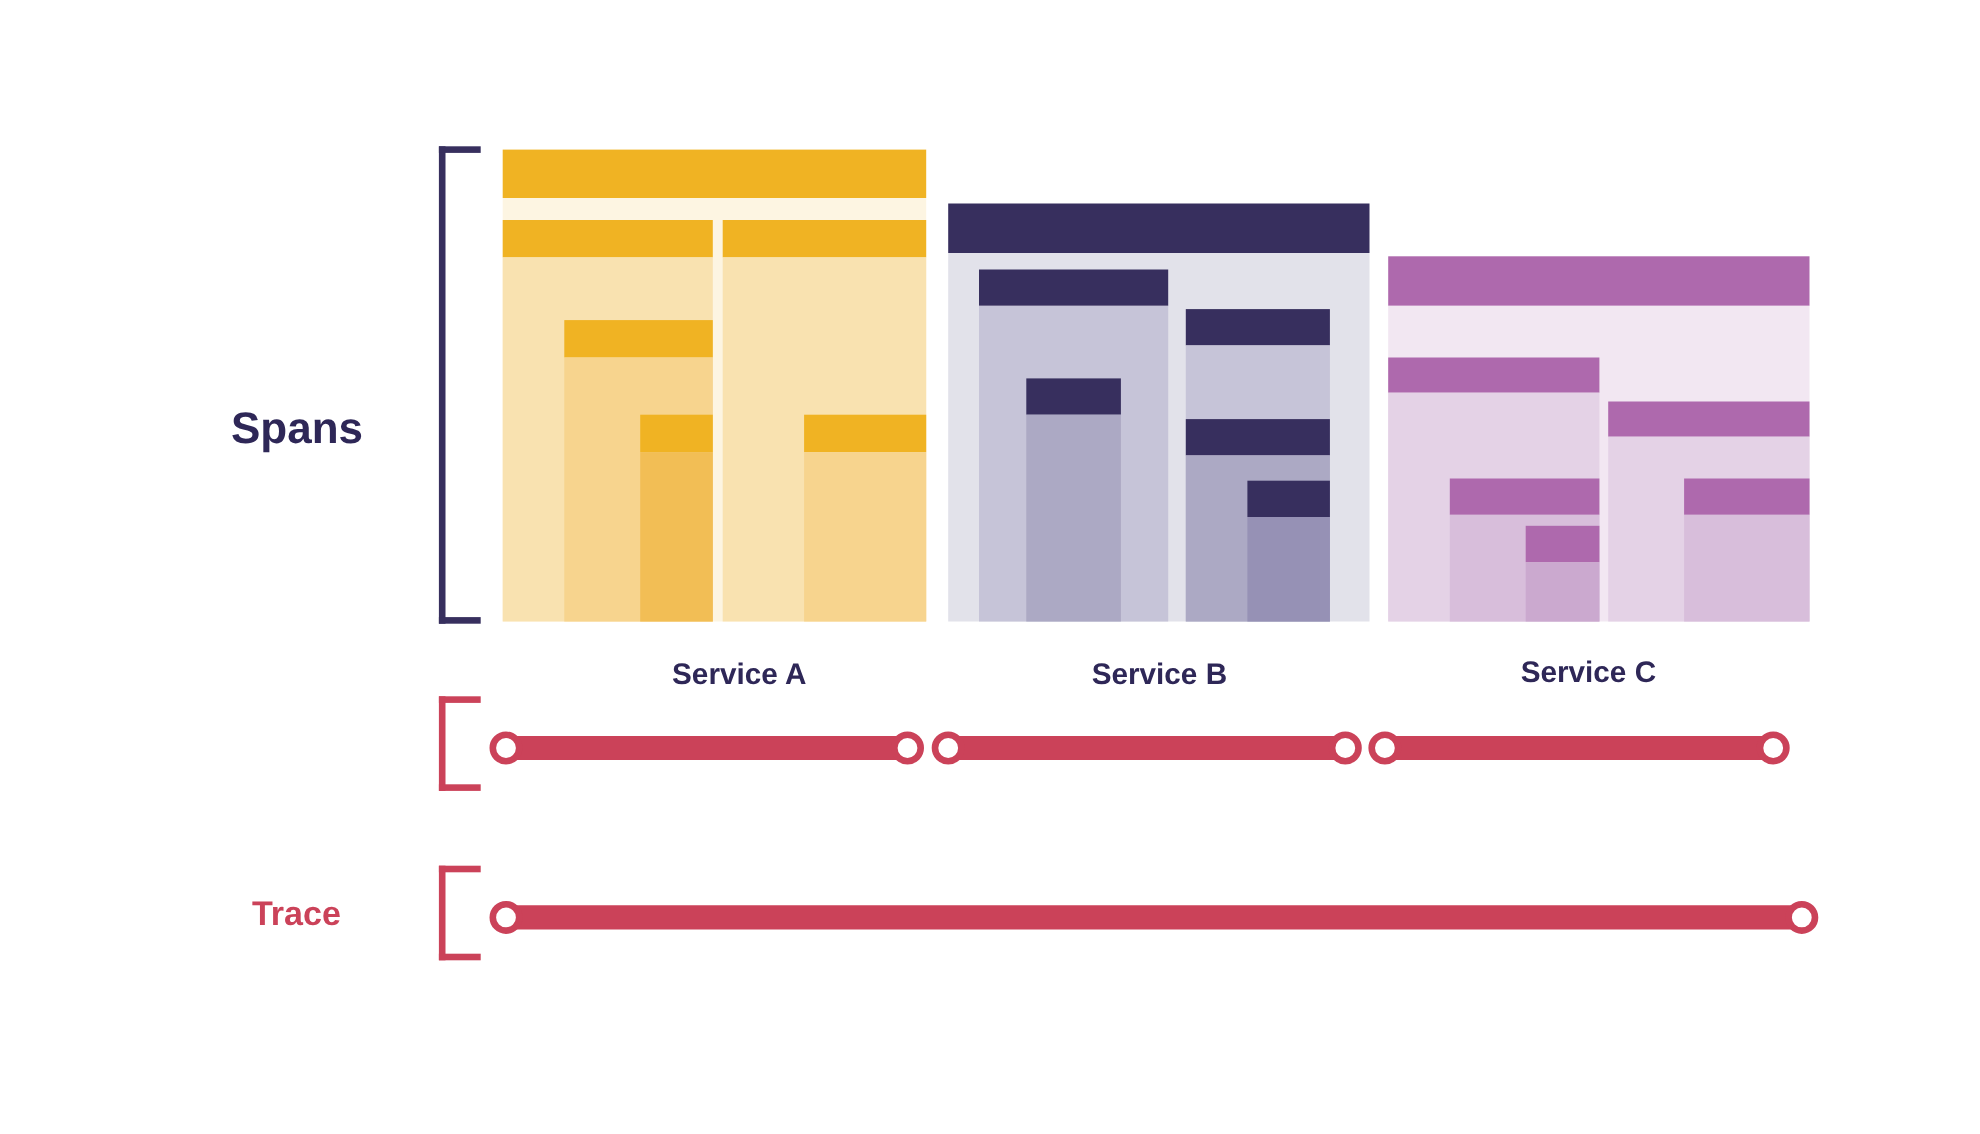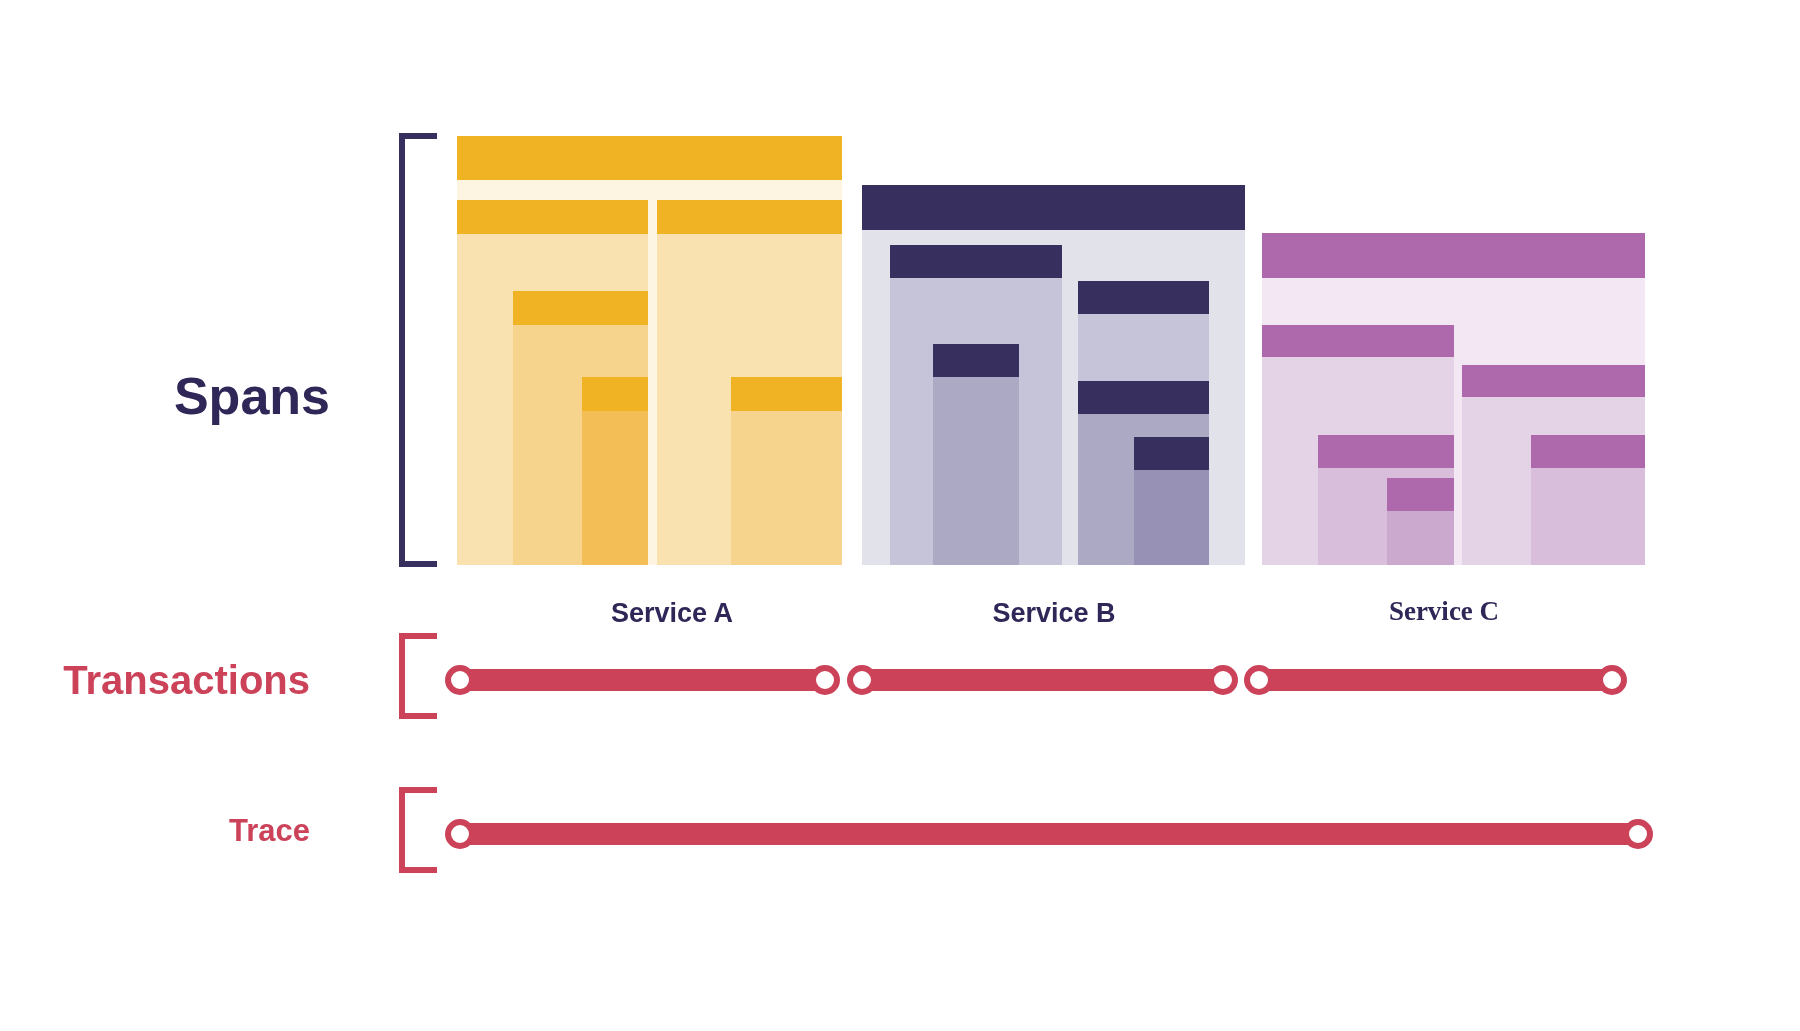--- a/index.html
+++ b/index.html
@@ -16,21 +16,21 @@
   
   .row-label{
     position:absolute;
     font-weight:bold;
     white-space:nowrap;
     text-align:right;
     line-height:1;
   }
   #label-spans{
     right:1470px; top:370px;
-    font-size:52px; color:#2E2757;
+    font-size:40px; color:#2E2757;
   }
   #label-transactions{
     right:1490px; top:660px;
     font-size:40px; color:#CB4259;
   }
   #label-trace{
     right:1490px; top:815px;
     font-size:31px; color:#CB4259;
   }
 
@@ -67,21 +67,20 @@
     position:absolute;width:30px;height:30px;border-radius:50%;
     background:#ffffff;border:6px solid #CB4259;box-sizing:border-box;
   }
 </style>
 </head>
 <body>
 
 <div id="stage">
 
   <div class="row-label" id="label-spans">Spans</div>
-  <div class="row-label" id="label-transactions">Transactions</div>
   <div class="row-label" id="label-trace">Trace</div>
 
   <div class="bracket" id="bracket-spans">
     <div class="vline"></div>
     <div class="tick t"></div>
     <div class="tick b"></div>
   </div>
 
   <div class="bracket" id="bracket-transactions">
     <div class="vline"></div>
@@ -136,21 +135,21 @@
         <div class="span-block" style="left: 1387px; top: 478px; width: 67px; height: 33px; background: rgb(174, 105, 173);"></div>
         <div class="span-block" style="left: 1387px; top: 511px; width: 67px; height: 54px; background: rgb(203, 169, 207);"></div>
         <div class="span-block" style="left: 1531px; top: 435px; width: 114px; height: 33px; background: rgb(174, 105, 173);"></div>
         <div class="span-block" style="left: 1531px; top: 468px; width: 114px; height: 97px; background: rgb(216, 190, 219);"></div>
       </div>
     </div>
 
   <div id="service-labels">
       <div class="service-label" style="left: 552px; top: 598px; width: 240px;">Service A</div>
       <div class="service-label" style="left: 934px; top: 598px; width: 240px;">Service B</div>
-      <div class="service-label" style="left: 1324px; top: 596px; width: 240px; font-family: Liberation Serif, serif;">Service C</div>
+      <div class="service-label" style="left: 1324px; top: 596px; width: 240px;">Service C</div>
     </div>
 
   <div id="transactions-timeline">
       <div class="tl-seg" style="left: 460px; top: 669px; width: 365px; background: rgb(203, 66, 89);"></div>
       <div class="tl-dot" style="left: 445px; top: 665px; border-color: rgb(203, 66, 89);"></div>
       <div class="tl-dot" style="left: 810px; top: 665px; border-color: rgb(203, 66, 89);"></div>
       <div class="tl-seg" style="left: 862px; top: 669px; width: 361px; background: rgb(203, 66, 89);"></div>
       <div class="tl-dot" style="left: 847px; top: 665px; border-color: rgb(203, 66, 89);"></div>
       <div class="tl-dot" style="left: 1208px; top: 665px; border-color: rgb(203, 66, 89);"></div>
       <div class="tl-seg" style="left: 1259px; top: 669px; width: 353px; background: rgb(203, 66, 89);"></div>

